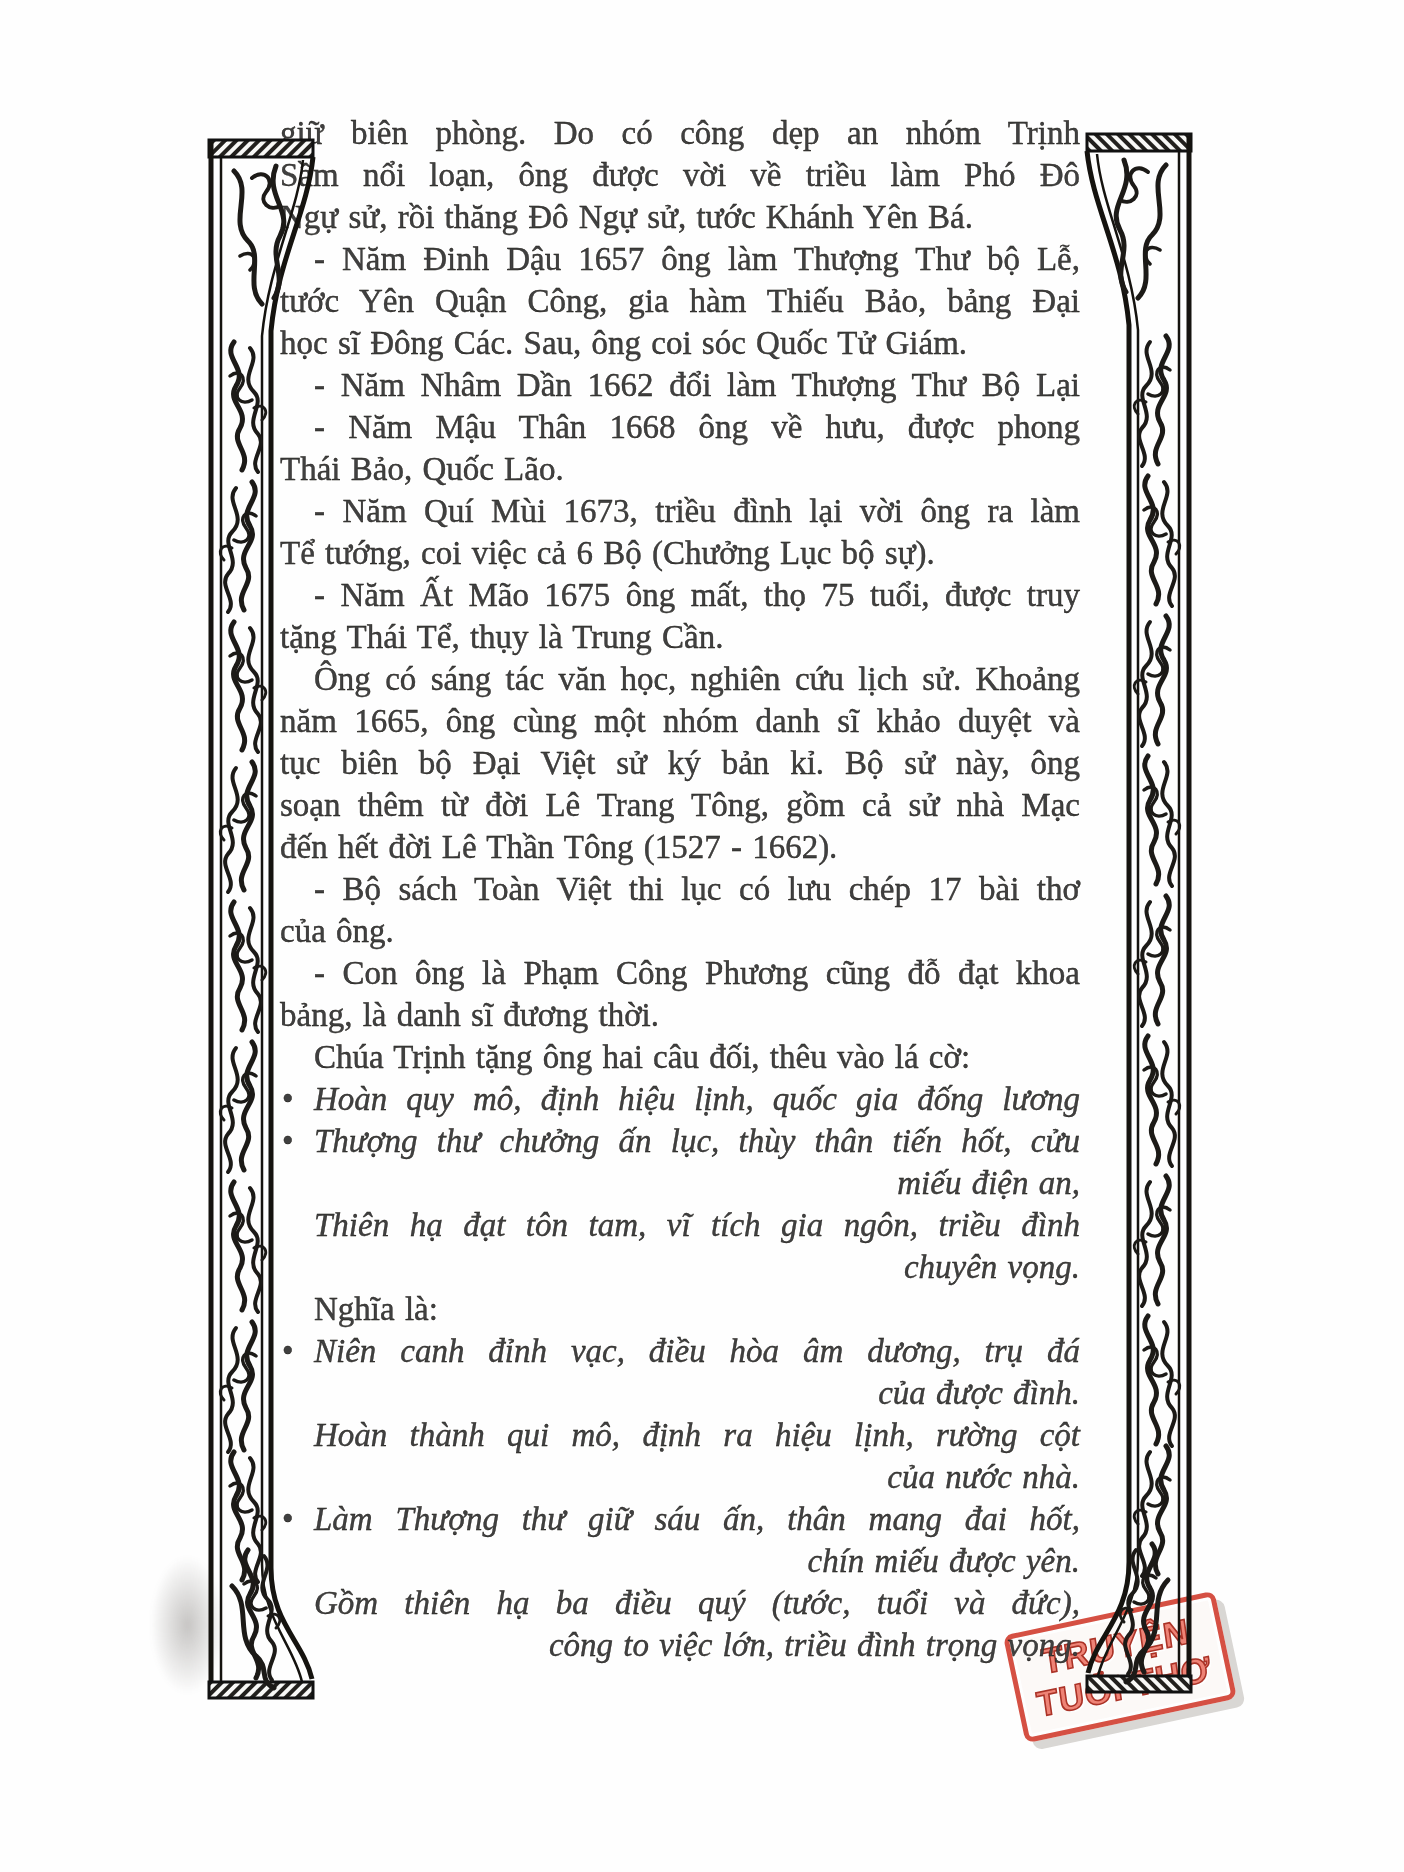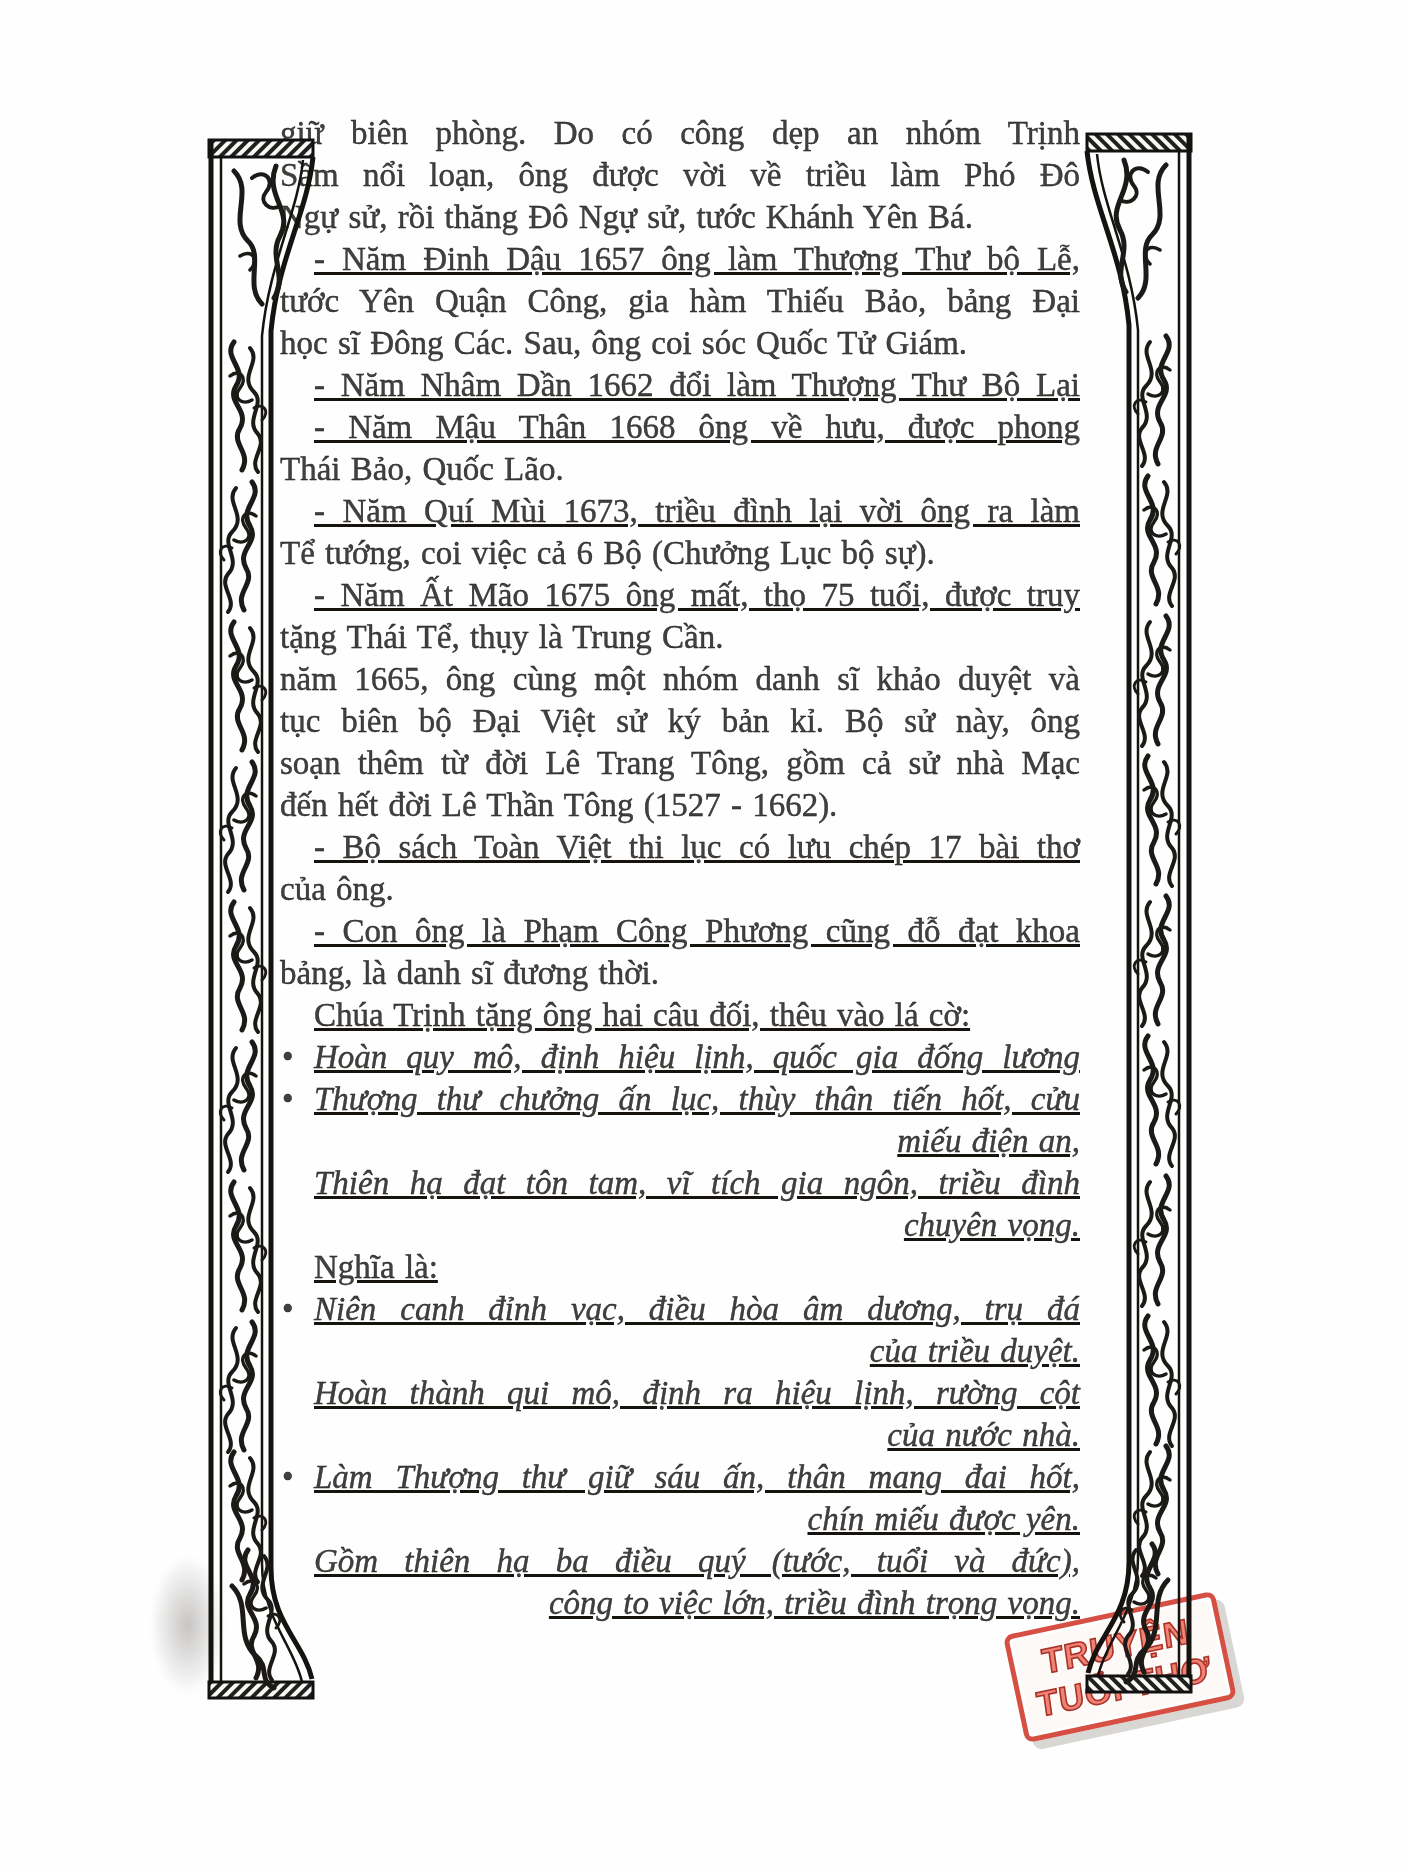--- a/index.html
+++ b/index.html
@@ -16,21 +16,21 @@
   .border-right{left:1076px;top:130px;transform:scaleX(-1);}
   
   .text-column{
     position:absolute;left:280px;top:112px;width:800px;z-index:2;
     font-size:33px;line-height:42px;color:#404040;
     -webkit-text-stroke:0.35px #17140f;
     word-spacing:2px;
   }
   .line{position:relative;white-space:normal;}
   .line.justify{text-align:justify;text-align-last:justify;}
-  .line.indent,.line.cont,.line.bulleted{padding-left:34px;text-decoration:underline;}
+  .line.indent,.line.cont,.line.bulleted{padding-left:34px;}
   .line.italic{font-style:italic;text-align:right;}
   .bullet{position:absolute;left:2px;top:0;font-style:normal;}
   
   .watermark{
     position:absolute;left:1012px;top:1612px;width:198px;z-index:1;
     transform:rotate(-12deg);
     background:rgba(252,249,246,0.92);
     border:5px solid #d4493c;
     border-radius:9px;
     box-shadow:7px 9px 0 rgba(168,162,155,0.45), inset 0 0 0 3px #ffffff;
@@ -119,38 +119,39 @@
       <div class="line indent justify"><span class="txt">- Năm Đinh Dậu 1657 ông làm Thượng Thư bộ Lễ,</span></div>
       <div class="line flush justify"><span class="txt">tước Yên Quận Công, gia hàm Thiếu Bảo, bảng Đại</span></div>
       <div class="line flush"><span class="txt">học sĩ Đông Các. Sau, ông coi sóc Quốc Tử Giám.</span></div>
       <div class="line indent justify"><span class="txt">- Năm Nhâm Dần 1662 đổi làm Thượng Thư Bộ Lại</span></div>
       <div class="line indent justify"><span class="txt">- Năm Mậu Thân 1668 ông về hưu, được phong</span></div>
       <div class="line flush"><span class="txt">Thái Bảo, Quốc Lão.</span></div>
       <div class="line indent justify"><span class="txt">- Năm Quí Mùi 1673, triều đình lại vời ông ra làm</span></div>
       <div class="line flush"><span class="txt">Tể tướng, coi việc cả 6 Bộ (Chưởng Lục bộ sự).</span></div>
       <div class="line indent justify"><span class="txt">- Năm Ất Mão 1675 ông mất, thọ 75 tuổi, được truy</span></div>
       <div class="line flush"><span class="txt">tặng Thái Tể, thụy là Trung Cần.</span></div>
+      <div class="line indent justify"><span class="txt">Ông có sáng tác văn học, nghiên cứu lịch sử. Khoảng</span></div>
       <div class="line flush justify"><span class="txt">năm 1665, ông cùng một nhóm danh sĩ khảo duyệt và</span></div>
       <div class="line flush justify"><span class="txt">tục biên bộ Đại Việt sử ký bản kỉ. Bộ sử này, ông</span></div>
       <div class="line flush justify"><span class="txt">soạn thêm từ đời Lê Trang Tông, gồm cả sử nhà Mạc</span></div>
       <div class="line flush"><span class="txt">đến hết đời Lê Thần Tông (1527 - 1662).</span></div>
       <div class="line indent justify"><span class="txt">- Bộ sách Toàn Việt thi lục có lưu chép 17 bài thơ</span></div>
       <div class="line flush"><span class="txt">của ông.</span></div>
       <div class="line indent justify"><span class="txt">- Con ông là Phạm Công Phương cũng đỗ đạt khoa</span></div>
       <div class="line flush"><span class="txt">bảng, là danh sĩ đương thời.</span></div>
       <div class="line indent"><span class="txt">Chúa Trịnh tặng ông hai câu đối, thêu vào lá cờ:</span></div>
       <div class="line bulleted italic justify"><span class="bullet">•</span></div>
       <div class="line cont italic justify"><span class="txt">Hoàn quy mô, định hiệu lịnh, quốc gia đống lương</span></div>
       <div class="line bulleted italic justify"><span class="bullet">•</span><span class="txt">Thượng thư chưởng ấn lục, thùy thân tiến hốt, cửu</span></div>
       <div class="line cont italic"><span class="txt">miếu điện an,</span></div>
       <div class="line cont italic justify"><span class="txt">Thiên hạ đạt tôn tam, vĩ tích gia ngôn, triều đình</span></div>
       <div class="line cont italic"><span class="txt">chuyên vọng.</span></div>
       <div class="line cont"><span class="txt">Nghĩa là:</span></div>
       <div class="line bulleted italic justify"><span class="bullet">•</span><span class="txt">Niên canh đỉnh vạc, điều hòa âm dương, trụ đá</span></div>
-      <div class="line cont italic"><span class="txt">của triều duyệt.</span></div>
+      <div class="line cont italic"><span class="txt">của được đình.</span></div>
       <div class="line cont italic justify"><span class="txt">Hoàn thành qui mô, định ra hiệu lịnh, rường cột</span></div>
       <div class="line cont italic"><span class="txt">của nước nhà.</span></div>
       <div class="line bulleted italic justify"><span class="bullet">•</span><span class="txt">Làm Thượng thư giữ sáu ấn, thân mang đai hốt,</span></div>
       <div class="line cont italic"><span class="txt">chín miếu được yên.</span></div>
       <div class="line cont italic justify"><span class="txt">Gồm thiên hạ ba điều quý (tước, tuổi và đức),</span></div>
       <div class="line cont italic"><span class="txt">công to việc lớn, triều đình trọng vọng.</span></div>
     </div>
 
 </div>
 

